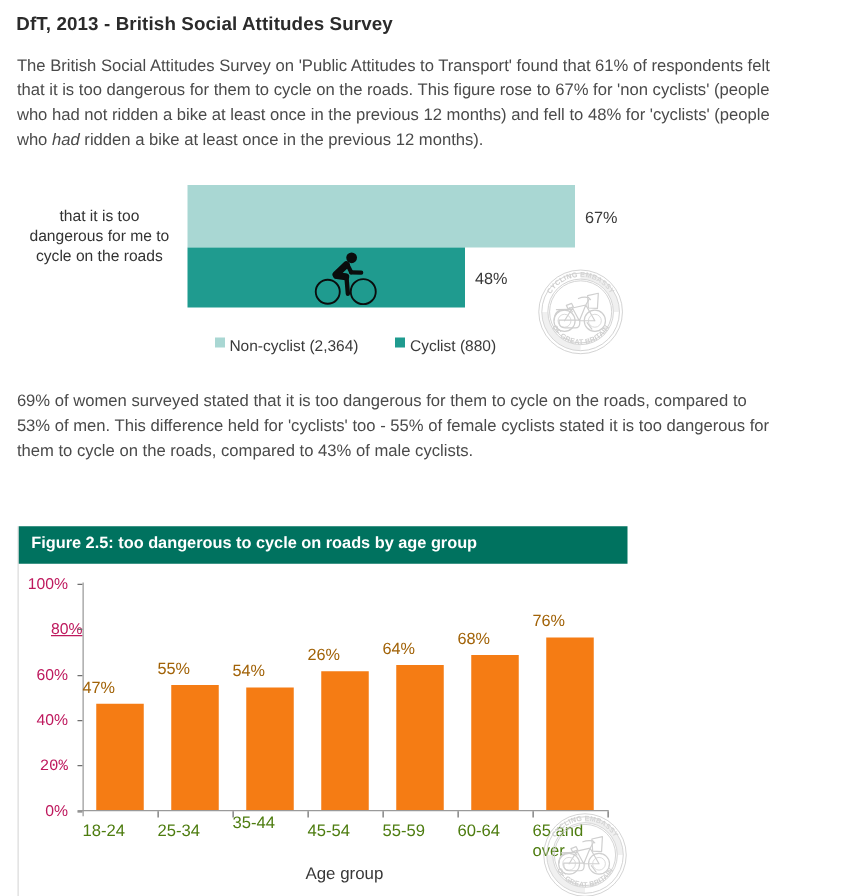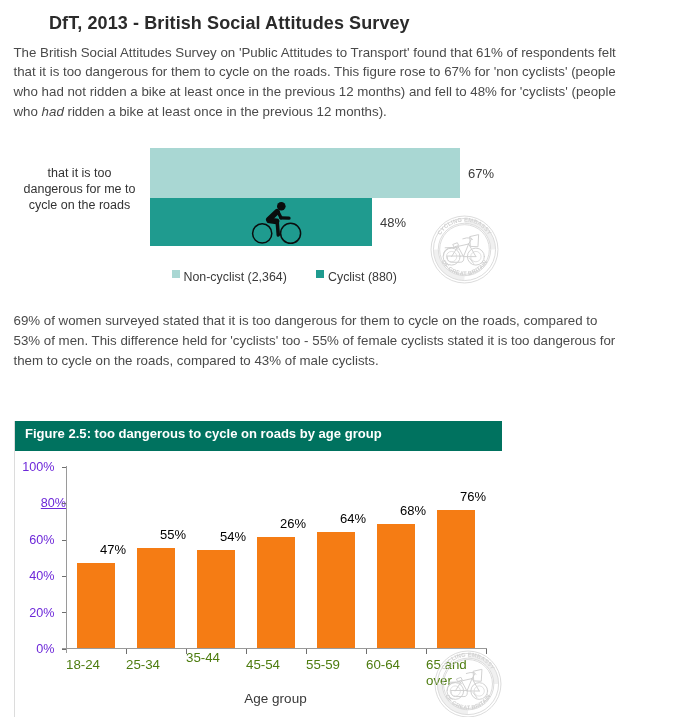--- a/index.html
+++ b/index.html
@@ -12,23 +12,22 @@
   body {
     font-family: "Liberation Sans", sans-serif;
     color: #3f3f3f;
     position: relative;
   }
   .page { position: relative; width: 673px; height: 717px; }
 
   
   .doc-title {
     position: absolute; left: 13px; top: 0.5px;
-    font-size: 18px; font-weight: bold; color: #2b2b2b;
+    font-size: 15px; font-weight: bold; color: #2b2b2b;
     letter-spacing: 0.1px;
-    margin-left: 36px;
   }
   .para {
     position: absolute; left: 13.5px;
     font-size: 13.3px; line-height: 19.8px; color: #4a4a4a;
     width: 612px; margin: 0;
   }
   .para em { font-style: italic; }
   #para-intro { top: 42.7px; }
   #para-gender { top: 311.3px; }
   #para-age { top: 382.6px; }
@@ -59,26 +58,26 @@
     border-left: 1px solid #dcdcdc;
     box-sizing: border-box;
   }
   .fig-head {
     position: absolute; left: 0px; top: 0px; width: 487px; height: 29.5px;
     background: #00725F; color: #ffffff;
     font-size: 13.05px; font-weight: bold; line-height: 26.5px;
     padding-left: 10px; box-sizing: border-box;
   }
   #plot { position: absolute; left: 0; top: 29.5px; width: 487px; height: 266px; }
-  .yt { position: absolute; right: 0; font-size: 12.6px; color: #6d28d9; text-align: right;
+  .yt { position: absolute; right: 0; font-size: 12.6px; color: #be185d; text-align: right;
         white-space: nowrap; line-height: 12px; }
   .tick { position: absolute; background: #9a9a9a; }
   .tick.dk { background: #6e6e6e; }
   .bar { position: absolute; background: #F57C14; }
-  .blabel { position: absolute; font-size: 13px; color: #000000; text-align: right; line-height: 13px; }
+  .blabel { position: absolute; font-size: 13px; color: #a16207; text-align: left; line-height: 13px; }
   .xcat { position: absolute; font-size: 13.3px; color: #4d7c0f; text-align: left;
           line-height: 16.3px; }
   .axis-title { position: absolute; font-size: 13.5px; color: #383838; text-align: center;
                 left: 17px; width: 487px; top: 271px; line-height: 14px; }
 
   
   .wm { position: absolute; opacity: 1; }
 </style>
 </head>
 <body>
@@ -168,21 +167,21 @@
   </svg>
   <svg class="wm" id="wm1" width="69" height="69" viewBox="0 0 100 100" style="left:430px; top:215px;">
     <use href="#seal"></use>
   </svg>
 
   <div id="fig25">
     <div class="fig-head">Figure 2.5: too dangerous to cycle on roads by age group</div>
     <div id="plot">
         <div class="yt" style="top: 192.6px; right: 447.6px;">0%</div>
         <div class="tick dk" style="left: 46.5px; top: 198px; width: 4.5px; height: 1px;"></div>
-        <div class="yt" style="top: 156.18px; right: 447.6px;">20%</div>
+        <div class="yt" style="top: 156.18px; right: 447.6px; font-family: Liberation Mono, monospace;">20%</div>
         <div class="tick dk" style="left: 46.5px; top: 161px; width: 4.5px; height: 1px;"></div>
         <div class="yt" style="top: 119.76px; right: 447.6px;">40%</div>
         <div class="tick dk" style="left: 46.5px; top: 125px; width: 4.5px; height: 1px;"></div>
         <div class="yt" style="top: 83.34px; right: 447.6px;">60%</div>
         <div class="tick dk" style="left: 46.5px; top: 89px; width: 4.5px; height: 1px;"></div>
         <div class="yt" style="top: 46.92px; right: 436px; text-decoration: underline;">80%</div>
         <div class="tick dk" style="left: 46.5px; top: 52px; width: 4.5px; height: 1px;"></div>
         <div class="yt" style="top: 10.5px; right: 447.6px;">100%</div>
         <div class="tick dk" style="left: 46.5px; top: 16px; width: 4.5px; height: 1px;"></div>
         <div class="tick" style="left: 51px; top: 15.7px; width: 1px; height: 187.1px;"></div>

